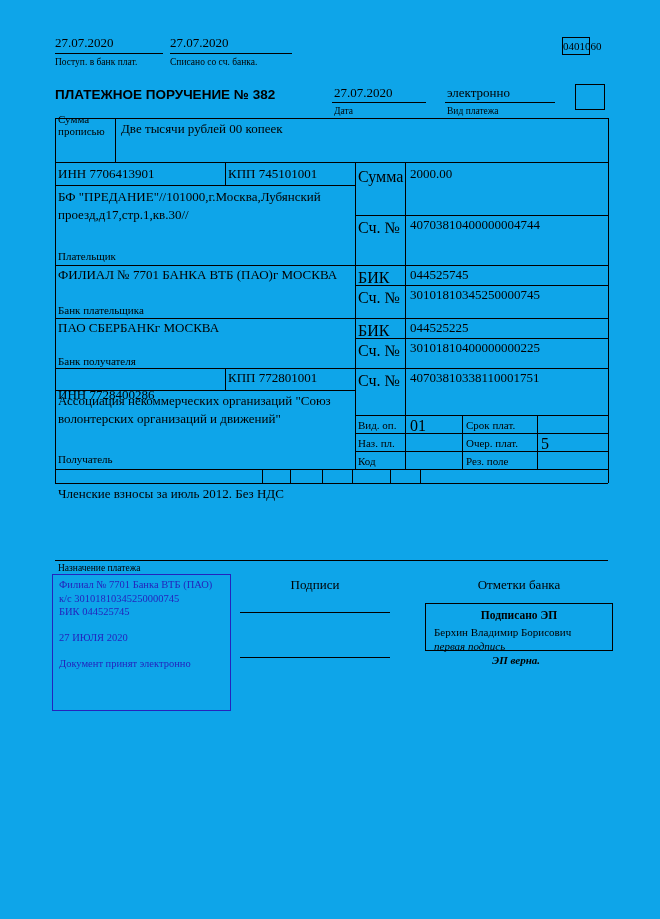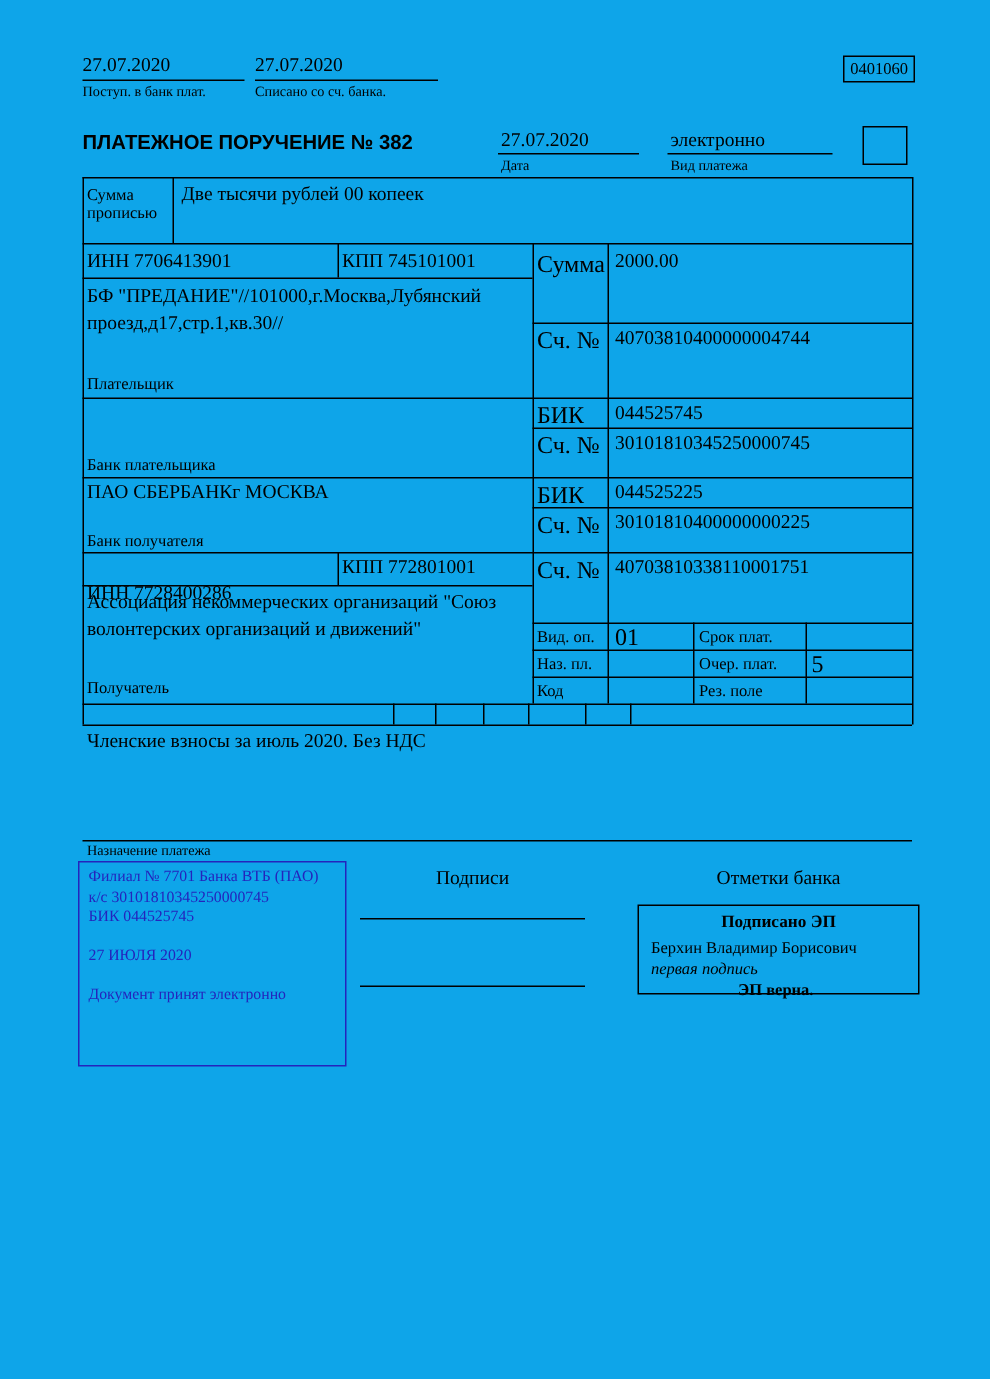--- a/index.html
+++ b/index.html
@@ -12,58 +12,58 @@
   .mid{font-size:16px;}
   .hl{position:absolute;height:1px;background:#000;}
   .vl{position:absolute;width:1px;background:#000;}
   .title{position:absolute;font-family:"Liberation Sans",sans-serif;font-weight:bold;font-size:13.5px;white-space:nowrap;}
   .codebox{position:absolute;border:1px solid #000;text-align:center;font-size:11px;box-sizing:border-box;}
   .emptybox{position:absolute;border:1px solid #000;box-sizing:border-box;}
   .ctr{text-align:center;}
   .stamp{position:absolute;left:52px;top:574px;width:179px;height:137px;border:1px solid #2424bd;
          box-sizing:border-box;color:#2424bd;font-size:10.5px;line-height:1.3;padding:3px 6px;}
   .stamp .gap{height:12px;}
-  .ep{position:absolute;left:425px;top:603px;width:188px;height:60px;border:1px solid #000;
+  .ep{position:absolute;left:425px;top:603px;width:188px;height:48px;border:1px solid #000;
       box-sizing:border-box;padding:4px 8px;font-size:11px;line-height:1.25;}
   .ep .ttl{font-weight:bold;text-align:center;font-size:11.5px;}
   .ep .nm{margin-top:4px;}
   .ep .sb{font-style:italic;}
-  .ep .vf{font-weight:bold;padding-left:58px;}
+  .ep .vf{font-weight:bold;padding-left:58px;font-style:italic;}
 </style>
 </head>
 <body>
 
 <div class="page">
 
   <div class="t" style="left:55px;top:36px">27.07.2020</div>
   <div class="hl" style="left:55px;top:53px;width:108px"></div>
   <div class="lbl" style="left:55px;top:57px">Поступ. в банк плат.</div>
 
   <div class="t" style="left:170px;top:36px">27.07.2020</div>
   <div class="hl" style="left:170px;top:53px;width:122px"></div>
   <div class="lbl" style="left:170px;top:57px">Списано со сч. банка.</div>
 
-  <div class="codebox" style="left:562px;top:37px;width:48px;height:18px;line-height:16px">0401060</div>
+  <div class="codebox" style="left:562px;top:37px;width:28px;height:18px;line-height:16px">0401060</div>
 
   <div class="title" style="left:55px;top:87px">ПЛАТЕЖНОЕ ПОРУЧЕНИЕ № 382</div>
 
   <div class="t" style="left:334px;top:86px">27.07.2020</div>
   <div class="hl" style="left:332px;top:102px;width:94px"></div>
   <div class="lbl" style="left:334px;top:106px">Дата</div>
 
   <div class="t" style="left:447px;top:86px">электронно</div>
   <div class="hl" style="left:445px;top:102px;width:110px"></div>
   <div class="lbl" style="left:447px;top:106px">Вид платежа</div>
 
   <div class="emptybox" style="left:575px;top:84px;width:30px;height:26px"></div>
 
   <div class="hl" style="left:55px;top:118px;width:553px"></div>
   <div class="hl" style="left:55px;top:162px;width:553px"></div>
   <div class="vl" style="left:115px;top:118px;height:44px"></div>
-  <div class="tw cap" style="left:58px;top:124px;width:54px;white-space:normal">Сумма прописью</div>
+  <div class="tw cap" style="left:58px;top:113px;width:54px;white-space:normal">Сумма прописью</div>
   <div class="t" style="left:121px;top:122px">Две тысячи рублей 00 копеек</div>
 
   <div class="vl" style="left:55px;top:118px;height:365px"></div>
   <div class="vl" style="left:608px;top:118px;height:365px"></div>
   <div class="vl" style="left:355px;top:162px;height:307px"></div>
   <div class="vl" style="left:405px;top:162px;height:307px"></div>
   <div class="vl" style="left:225px;top:162px;height:23px"></div>
   <div class="hl" style="left:55px;top:185px;width:300px"></div>
   <div class="hl" style="left:355px;top:215px;width:253px"></div>
   <div class="hl" style="left:55px;top:265px;width:553px"></div>
@@ -90,20 +90,21 @@
   <div class="t" style="left:58px;top:167px">ИНН 7706413901</div>
   <div class="t" style="left:228px;top:167px">КПП 745101001</div>
   <div class="t mid" style="left:358px;top:168px">Сумма</div>
   <div class="t" style="left:410px;top:167px">2000.00</div>
 
   <div class="tw" style="left:58px;top:188px;width:294px">БФ "ПРЕДАНИЕ"//101000,г.Москва,Лубянский проезд,д17,стр.1,кв.30//</div>
   <div class="t mid" style="left:358px;top:219px">Сч. №</div>
   <div class="t" style="left:410px;top:218px">40703810400000004744</div>
   <div class="cap" style="left:58px;top:250px">Плательщик</div>
 
+  <div class="t" style="left:58px;top:268px">ФИЛИАЛ № 7701 БАНКА ВТБ (ПАО)г МОСКВА</div>
   <div class="t mid" style="left:358px;top:269px">БИК</div>
   <div class="t" style="left:410px;top:268px">044525745</div>
   <div class="t mid" style="left:358px;top:289px">Сч. №</div>
   <div class="t" style="left:410px;top:288px">30101810345250000745</div>
   <div class="cap" style="left:58px;top:304px">Банк плательщика</div>
 
   <div class="t" style="left:58px;top:321px">ПАО СБЕРБАНКг МОСКВА</div>
   <div class="t mid" style="left:358px;top:322px">БИК</div>
   <div class="t" style="left:410px;top:321px">044525225</div>
   <div class="t mid" style="left:358px;top:342px">Сч. №</div>
@@ -125,21 +126,21 @@
   <div class="cap" style="left:358px;top:437px">Наз. пл.</div>
   <div class="t mid" style="left:410px;top:435px"></div>
   <div class="cap" style="left:466px;top:437px">Очер. плат.</div>
   <div class="t mid" style="left:541px;top:435px">5</div>
 
   <div class="cap" style="left:358px;top:455px">Код</div>
   <div class="t mid" style="left:410px;top:453px"></div>
   <div class="cap" style="left:466px;top:455px">Рез. поле</div>
   <div class="t mid" style="left:541px;top:453px"></div>
 
-  <div class="t" style="left:58px;top:487px">Членские взносы за июль 2020. Без НДС</div>
+  <div class="t" style="left:58px;top:487px">Членские взносы за июль 2012. Без НДС</div>
   <div class="hl" style="left:55px;top:560px;width:553px"></div>
   <div class="lbl" style="left:58px;top:563px">Назначение платежа</div>
 
   <div class="t ctr" style="left:240px;top:578px;width:150px">Подписи</div>
   <div class="t ctr" style="left:425px;top:578px;width:188px">Отметки банка</div>
   <div class="hl" style="left:240px;top:612px;width:150px"></div>
   <div class="hl" style="left:240px;top:657px;width:150px"></div>
 
   <div class="stamp">
     <div>Филиал № 7701 Банка ВТБ (ПАО)</div>

